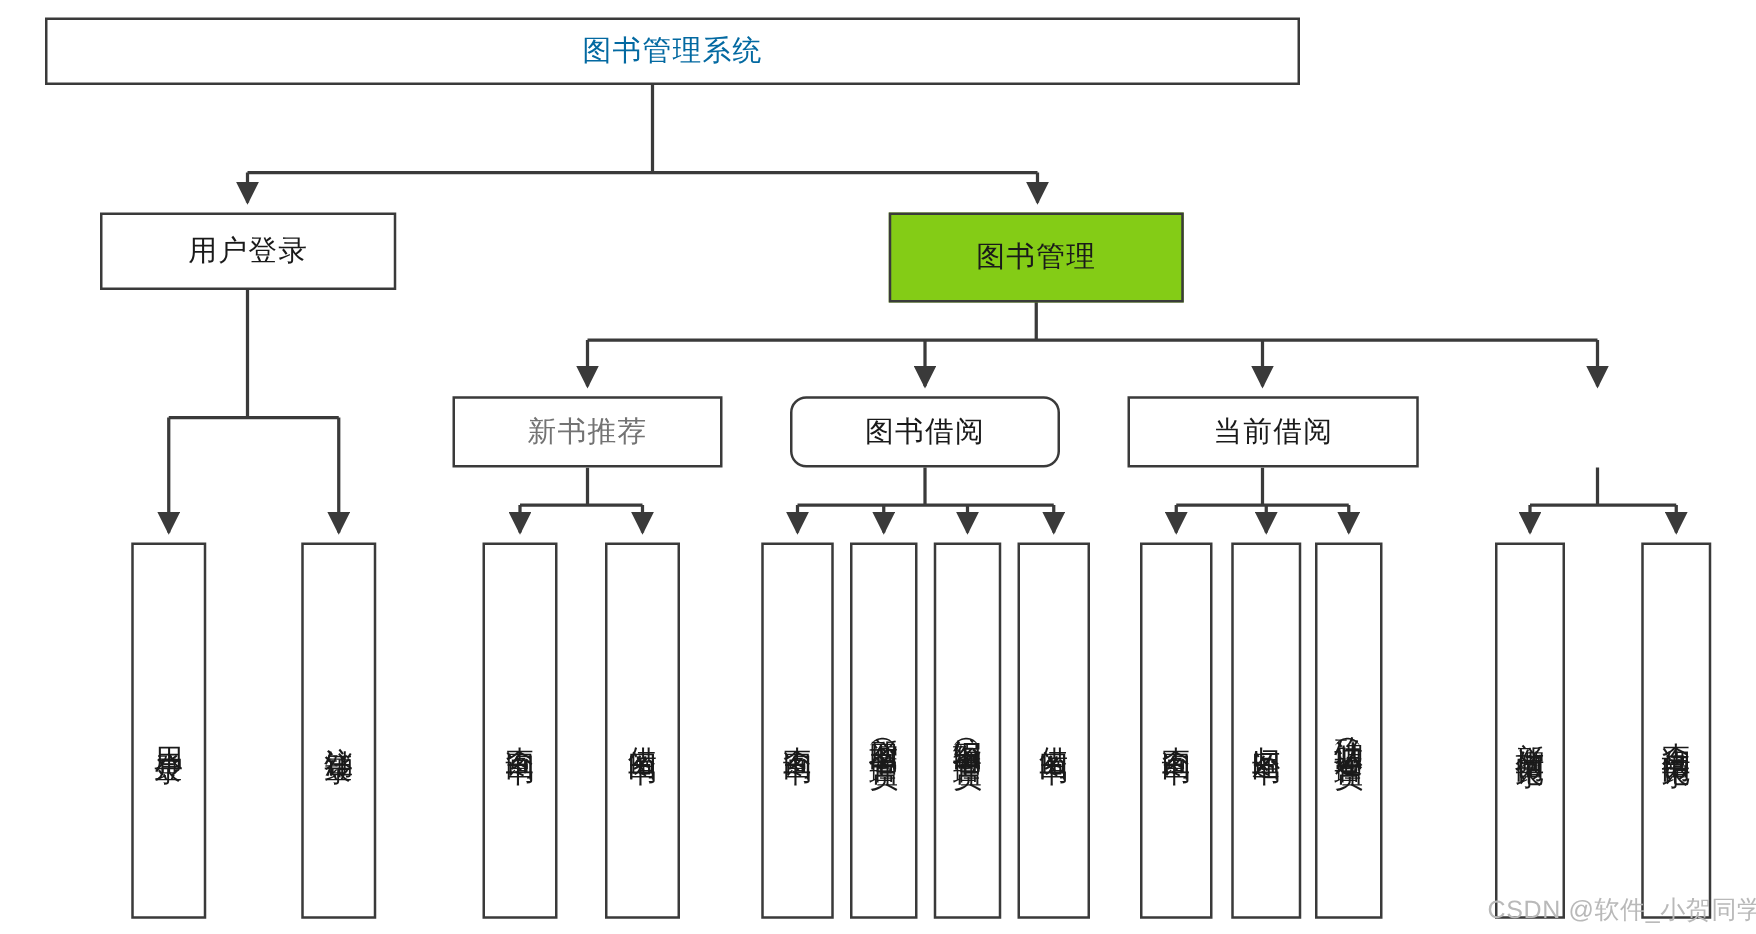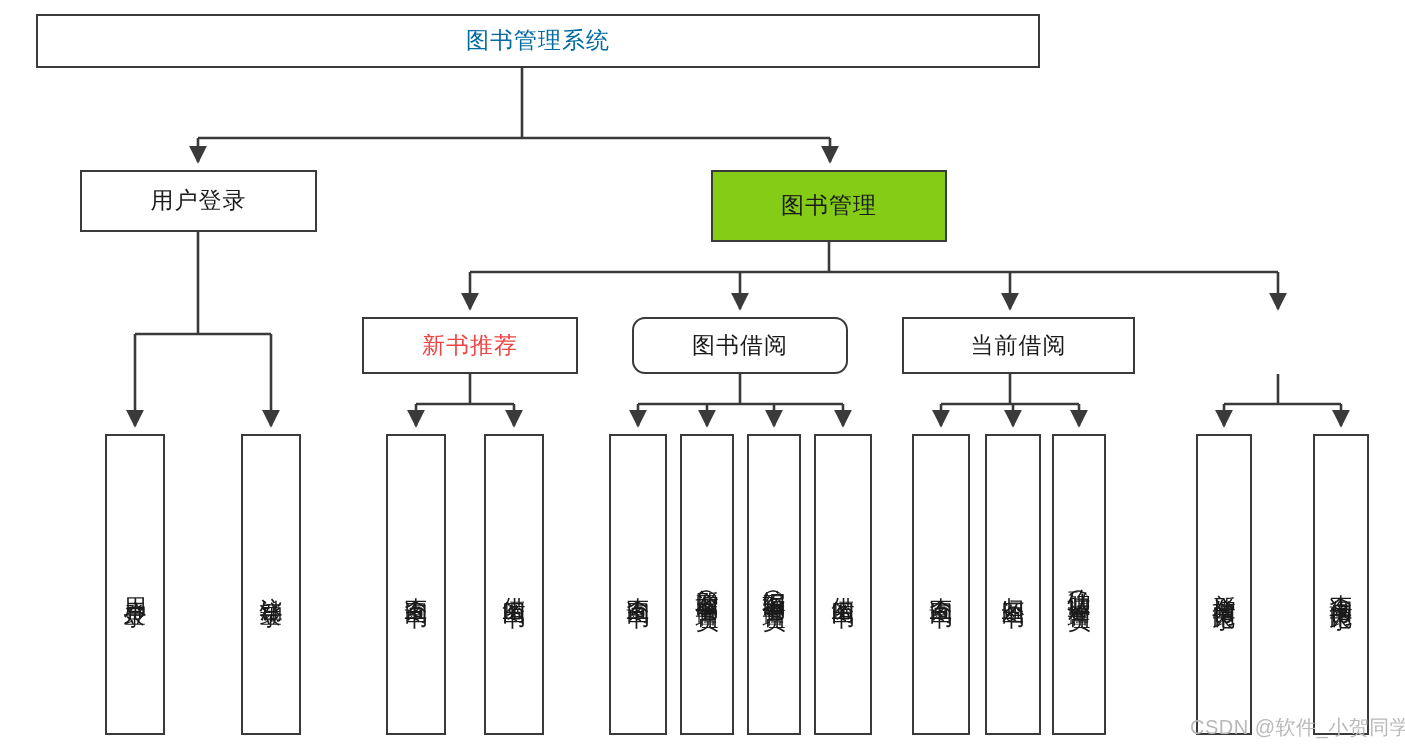--- a/index.html
+++ b/index.html
@@ -115,21 +115,21 @@
       <path d="M 1224 404 L 1224 426" marker-end="url(#arrow)"></path>
       <path d="M 1341 404 L 1341 426" marker-end="url(#arrow)"></path>
     </g>
   </svg>
 
   <div class="node h" style="left: 20px; top: 14px; width: 1004px; height: 54px; border-color: rgb(58, 58, 58); background: rgb(255, 255, 255); color: #0369a1; margin-left: 16px;">图书管理系统</div>
 
   <div class="node h" style="left: 80px; top: 170px; width: 237px; height: 62px; border-color: rgb(58, 58, 58); background: rgb(255, 255, 255); color: rgb(26, 26, 26);">用户登录</div>
   <div class="node h" style="left: 711px; top: 170px; width: 236px; height: 72px; border-color: rgb(58, 58, 58); background: #84cc16; color: rgb(26, 26, 26);">图书管理</div>
 
-  <div class="node h" style="left: 362px; top: 317px; width: 216px; height: 57px; border-color: rgb(58, 58, 58); background: rgb(255, 255, 255); color: #ef4444;">新书推荐</div>
+  <div class="node h" style="left: 362px; top: 317px; width: 216px; height: 57px; border-color: rgb(58, 58, 58); background: rgb(255, 255, 255); color: #737373;">新书推荐</div>
   <div class="node h" style="left: 632px; top: 317px; width: 216px; height: 57px; border-color: rgb(58, 58, 58); background: rgb(255, 255, 255); color: rgb(26, 26, 26); border-radius: 13px;">图书借阅</div>
   <div class="node h" style="left: 902px; top: 317px; width: 233px; height: 57px; border-color: rgb(58, 58, 58); background: rgb(255, 255, 255); color: rgb(26, 26, 26);">当前借阅</div>
 
   <div class="node v" style="left: 105px; top: 434px; width: 60px; height: 301px; border-color: rgb(58, 58, 58); background: rgb(255, 255, 255); color: rgb(26, 26, 26);">用户登录</div>
   <div class="node v" style="left: 241px; top: 434px; width: 60px; height: 301px; border-color: rgb(58, 58, 58); background: rgb(255, 255, 255); color: rgb(26, 26, 26);">注销登录</div>
 
   <div class="node v" style="left: 386px; top: 434px; width: 60px; height: 301px; border-color: rgb(58, 58, 58); background: rgb(255, 255, 255); color: rgb(26, 26, 26);">查询图书</div>
   <div class="node v" style="left: 484px; top: 434px; width: 60px; height: 301px; border-color: rgb(58, 58, 58); background: rgb(255, 255, 255); color: rgb(26, 26, 26);">借阅图书</div>
 
   <div class="node v" style="left: 609px; top: 434px; width: 58px; height: 301px; border-color: rgb(58, 58, 58); background: rgb(255, 255, 255); color: rgb(26, 26, 26);">查询图书</div>

